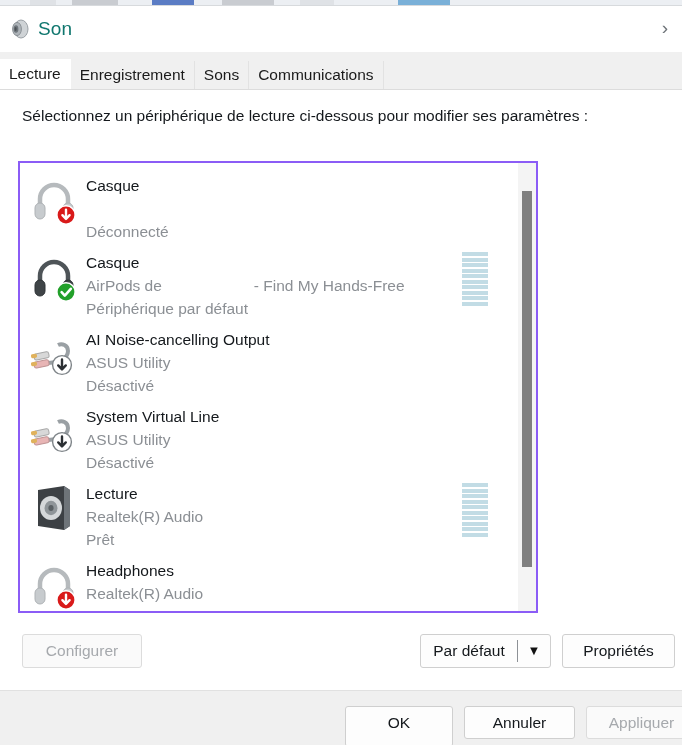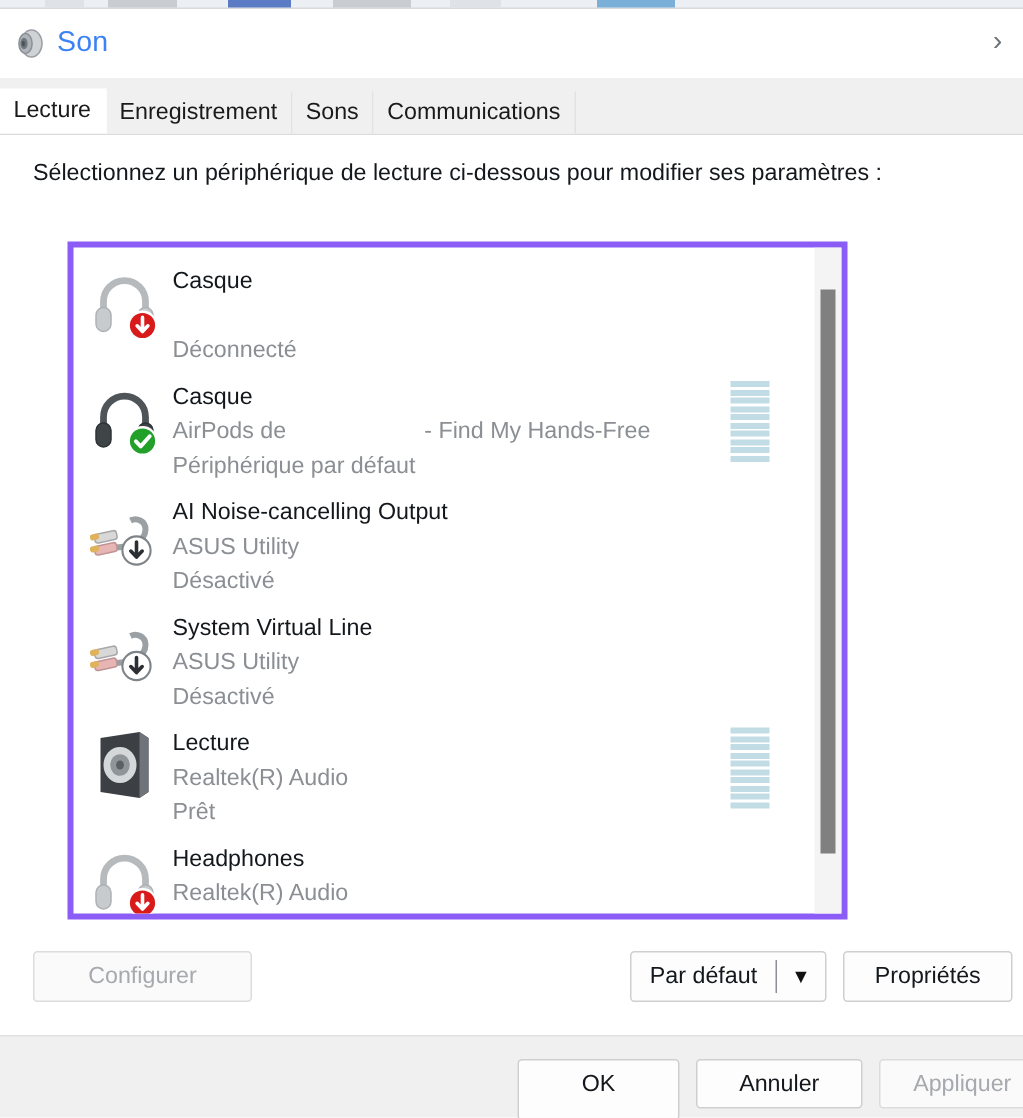--- a/index.html
+++ b/index.html
@@ -32,21 +32,21 @@
   
   #titlebar {
     position: absolute; left: 0; top: 0; width: 682px; height: 46px;
     background: #ffffff;
   }
   #title-icon {
     position: absolute; left: 8px; top: 11px; width: 24px; height: 24px;
   }
   #title-text {
     position: absolute; left: 38px; top: 10px;
-    font-size: 19px; color: #3b82f6; line-height: 26px;
+    font-size: 19px; color: #0f766e; line-height: 26px;
     letter-spacing: .1px;
   }
   #chevron-right {
     position: absolute; right: 6px; top: 10px;
     width: 22px; height: 24px; color: #6d7378;
     font-size: 19px; line-height: 24px; text-align: center;
   }
 
   
   #tabstrip {
@@ -80,23 +80,22 @@
   #instruction {
     position: absolute; left: 22px; top: 101px;
     font-size: 15.5px; color: #14181c; white-space: nowrap;
   }
 
   
   #device-list {
     position: absolute; left: 18px; top: 155px;
     width: 520px; height: 452px;
     background: #ffffff;
-    border: 4px solid #8b5cf6;
+    border: 2px solid #8b5cf6;
     overflow: hidden;
-    margin-left: 27px;
   }
   #list-viewport {
     position: absolute; left: 0; top: 0; right: 18px; bottom: 0;
     overflow: hidden;
   }
   .device-row {
     position: relative;
     height: 77px;
     padding-left: 66px;
   }
@@ -147,21 +146,21 @@
     border-radius: 3px;
     font-family: "Liberation Sans", sans-serif;
     font-size: 15.5px;
     color: #14181c;
     text-align: center;
     white-space: nowrap;
     padding: 0;
   }
   .btn.disabled { color: #a6a9ad; background: #fafafa; border-color: #dcdcdc; }
 
-  #btn-configurer { left: 22px; top: 628px; width: 146px; height: 34px; line-height: 32px; }
+  #btn-configurer { left: 22px; top: 628px; width: 120px; height: 34px; line-height: 32px; }
   #btn-defaut {
     left: 420px; top: 628px; width: 131px; height: 34px;
   }
   #btn-defaut .label {
     position: absolute; left: 0; top: 0; width: 96px; height: 32px;
     line-height: 32px; text-align: center;
   }
   #btn-defaut .sep {
     position: absolute; left: 96px; top: 5px; width: 1px; height: 22px; background: #8d9196;
   }

